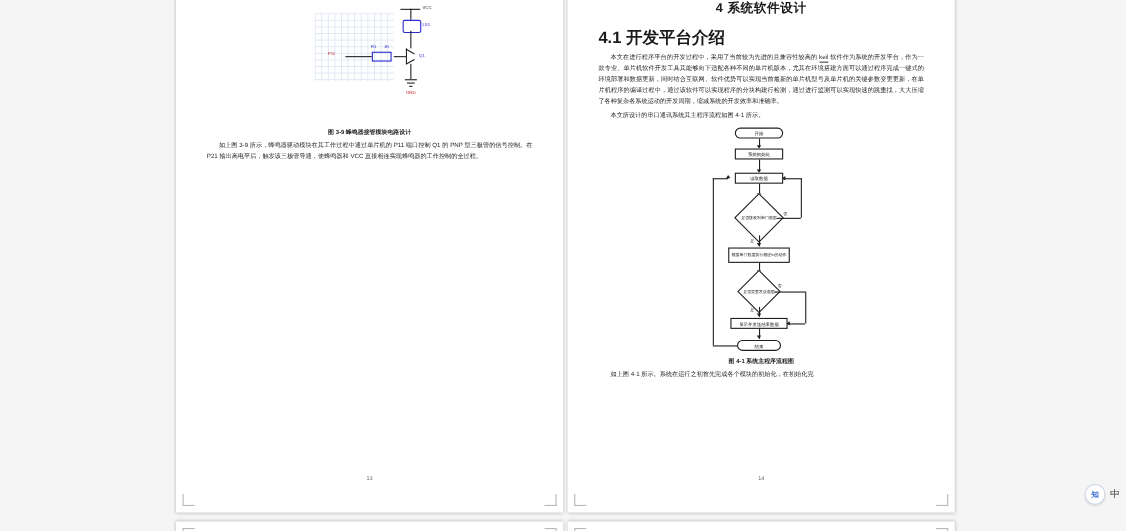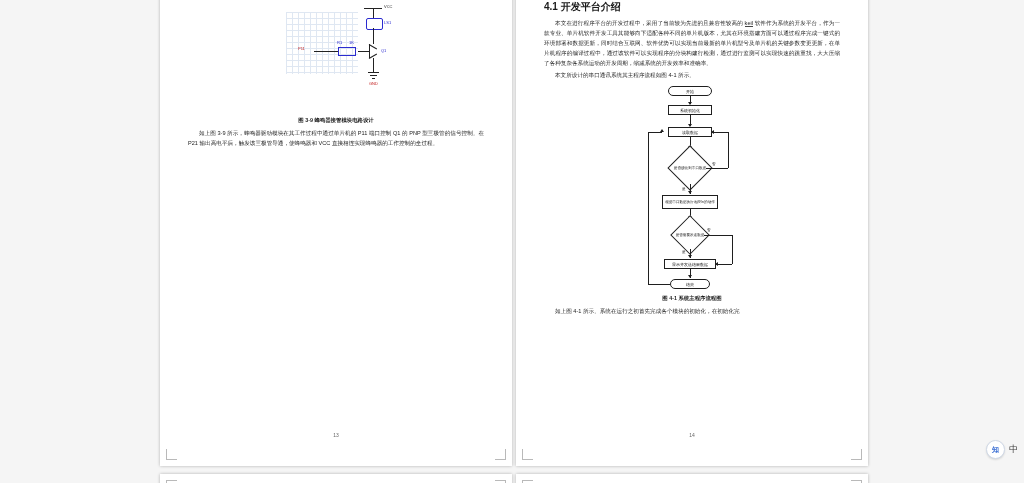--- a/index.html
+++ b/index.html
@@ -43,21 +43,21 @@
   
   .h1 {
     text-align: center;
     font-size: 11.5px;
     font-weight: bold;
     color: #1a1a1a;
     margin: 8px 0 10px 0;
     letter-spacing: .5px;
   }
   .h2 {
-    font-size: 10px;
+    font-size: 15px;
     font-weight: bold;
     color: #1a1a1a;
     margin: 8px 0 4px 0;
   }
   .para {
     font-size: 5.6px;
     line-height: 10px;
     color: #242424;
     text-align: justify;
     text-indent: 11px;
@@ -203,20 +203,21 @@
 
     <div class="footer-num">13</div>
   </div>
 
   <div class="page" id="page-right">
 
     <div class="cmark bl"></div>
     <div class="cmark br"></div>
 
     <div class="body-area">
+      <div class="h1">4 系统软件设计</div>
 
       <div class="h2">4.1 开发平台介绍</div>
       <p class="para"><span>本文在进行程序平台的开发过程中，采用了当前较为先进的且兼容性较高的 </span><span class="u">keil</span><span> 软件作为系统的开发平台，作为一款专业、单片机软件开发工具其能够向下适配各种不同的单片机版本，尤其在环境搭建方面可以通过程序完成一键式的环境部署和数据更新，同时结合互联网、软件优势可以实现当前最新的单片机型号及单片机的关键参数变更更新，在单片机程序的编译过程中，通过该软件可以实现程序的分块构建行检测，通过进行监测可以实现快速的跳重找，大大压缩了各种复杂各系统运动的开发周期，缩减系统的开发效率和准确率。</span></p>
 
       <p class="para">本文所设计的串口通讯系统其主程序流程如图 4-1 所示。</p>
 
       <div class="flow">
 
         <div class="fbox round" style="left:124px; top:2px; width:44px; height:10px;">开始</div>
         <div class="fline" style="left:146px; top:12px; width:1px; height:8px;"></div>

